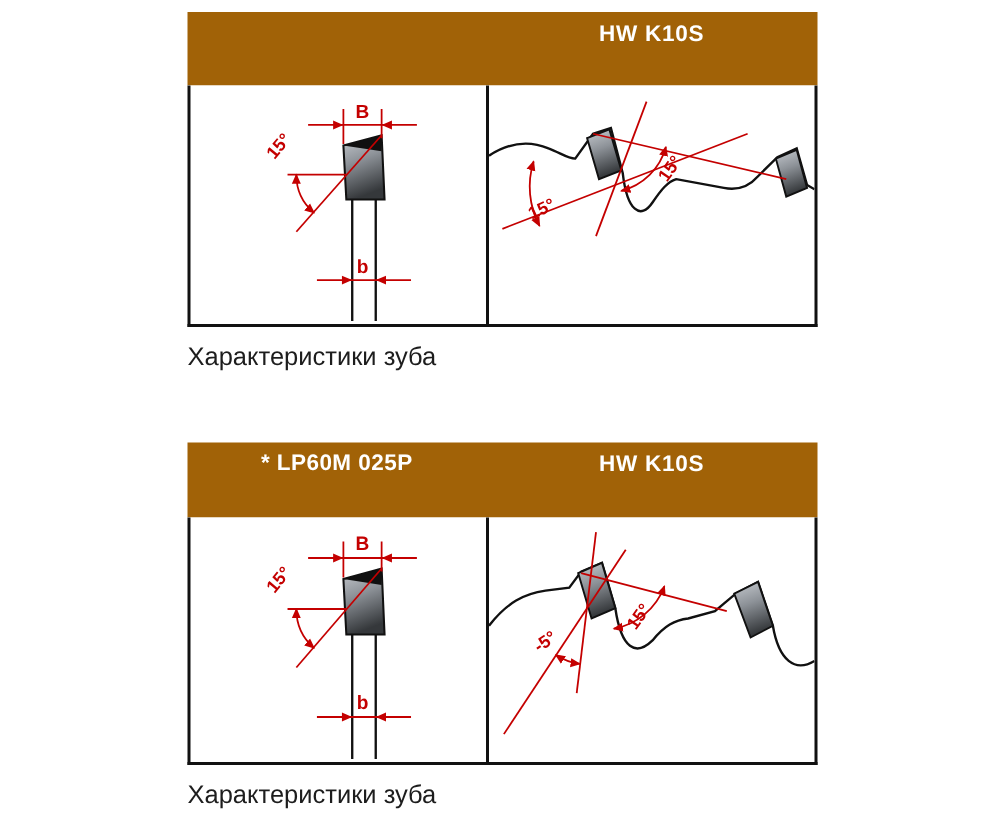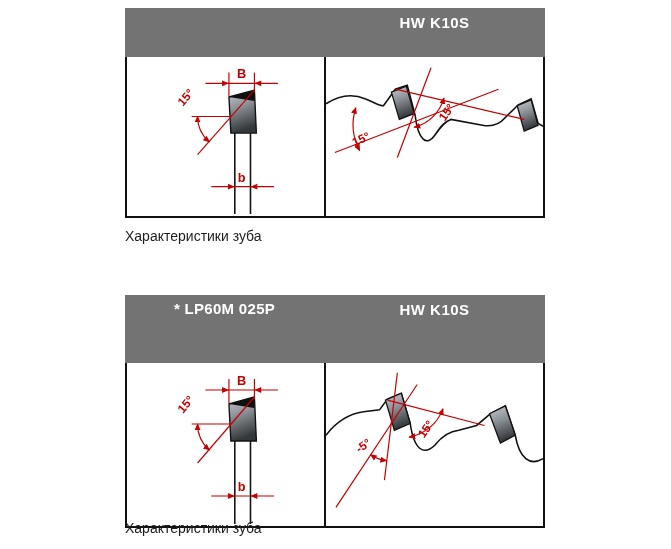--- a/index.html
+++ b/index.html
@@ -7,25 +7,25 @@
     width:671px; height:549px; position:relative;
     background:#ffffff;
     font-family:"Liberation Sans", sans-serif;
     overflow:hidden;
   }
   .panel { position:absolute; left:125px; width:420px; }
   #panel1 { top:8px; }
   #panel2 { top:295px; }
 
   .panel-header {
-    background:#737373; color:#ffffff;
+    background:#a16207; color:#ffffff;
     display:flex; align-items:flex-start;
   }
   #panel1 .panel-header { height:49px; }
-  #panel2 .panel-header { height:68px; }
+  #panel2 .panel-header { height:50px; }
   .header-left {
     width:199px; text-align:center; padding-top:5px;
     font-weight:bold; font-size:15px; line-height:18px;
     letter-spacing:.3px;
   }
   .header-right {
     width:221px; text-align:center; padding-top:6px;
     font-weight:bold; font-size:15px; letter-spacing:.5px;
   }
 
@@ -35,21 +35,21 @@
     box-sizing:border-box;
   }
   #panel1 .panel-body { height:161px; }
   #panel2 .panel-body { height:165px; }
   .cell-left { width:197px; border-right:2px solid #111; }
   .cell-right { flex:1; }
   .cell-left svg, .cell-right svg { display:block; }
 
   .caption {
     position:absolute; left:125px;
-    font-size:14px; color:#1d1d1d;
+    font-size:17px; color:#1d1d1d;
   }
   #caption1 { top:228px; }
   #caption2 { top:520px; }
 
   svg text {
     font-family:"Liberation Sans", sans-serif;
     font-weight:bold; fill:#c40000;
   }
 </style>
 </head>

